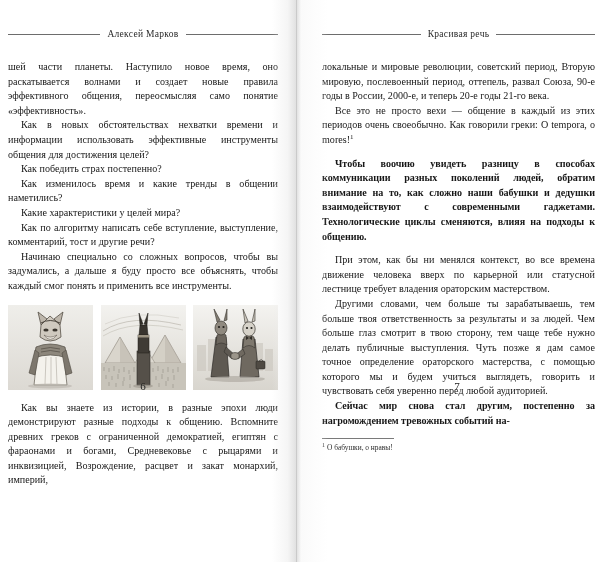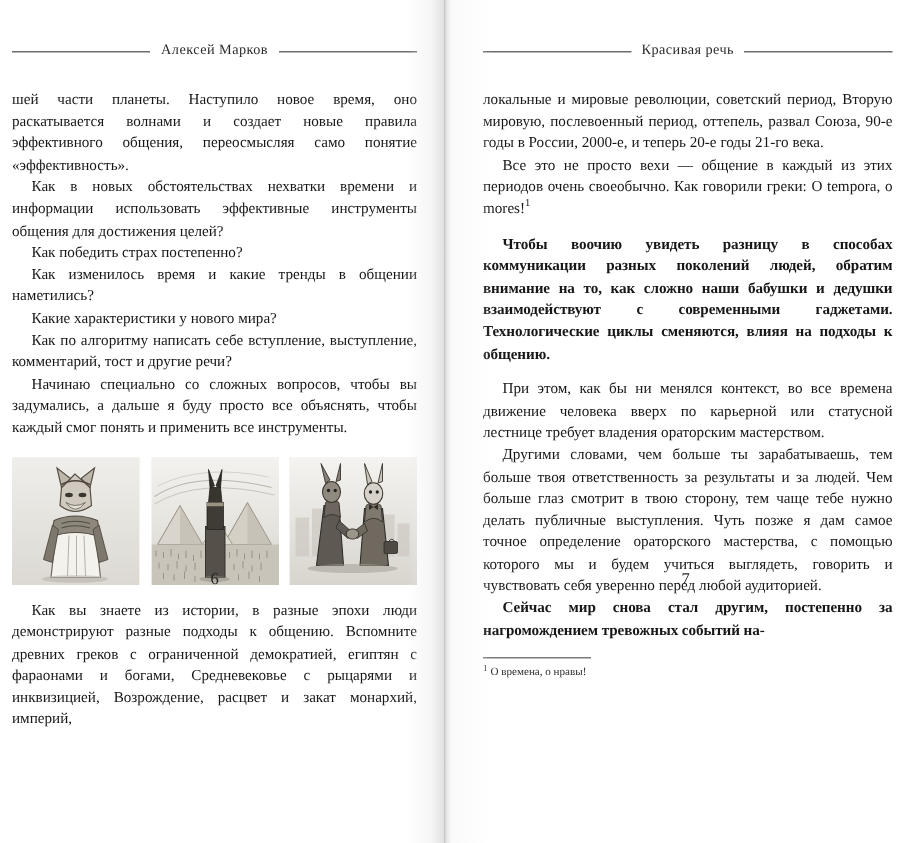--- a/index.html
+++ b/index.html
@@ -168,21 +168,21 @@
       <span class="rule"></span>
       <span class="rh-text">Алексей Марков</span>
       <span class="rule"></span>
     </div>
 
     <div class="body-col">
       <p class="noindent">шей части планеты. Наступило новое время, оно раскатывается волнами и создает новые правила эффективного общения, переосмысляя само понятие «эффективность».</p>
       <p>Как в новых обстоятельствах нехватки времени и информации использовать эффективные инструменты общения для достижения целей?</p>
       <p>Как победить страх постепенно?</p>
       <p>Как изменилось время и какие тренды в общении наметились?</p>
-      <p>Какие характеристики у нового мира?</p>
+      <p>Какие характеристики у целей мира?</p>
       <p>Как по алгоритму написать себе вступление, выступление, комментарий, тост и другие речи?</p>
       <p>Начинаю специально со сложных вопросов, чтобы вы задумались, а дальше я буду просто все объяснять, чтобы каждый смог понять и применить все инструменты.</p>
 
       <div class="illus-row">
 
         <div class="illus">
           <svg viewBox="0 0 85 85" xmlns="http://www.w3.org/2000/svg">
             <defs>
               <linearGradient id="bg1" x1="0" y1="0" x2="0" y2="1">
                 <stop offset="0%" stop-color="#efeeea"></stop>
@@ -334,21 +334,21 @@
       <p class="noindent">локальные и мировые революции, советский период, Вторую мировую, послевоенный период, оттепель, развал Союза, 90-е годы в России, 2000-е, и теперь 20-е годы 21-го века.</p>
       <p><span>Все это не просто вехи — общение в каждый из этих периодов очень своеобычно. Как говорили греки: O tempora, o mores!</span><sup class="fn">1</sup></p>
       <p class="bold gap-before">Чтобы воочию увидеть разницу в способах коммуникации разных поколений людей, обратим внимание на то, как сложно наши бабушки и дедушки взаимодействуют с современными гаджетами. Технологические циклы сменяются, влияя на подходы к общению.</p>
       <p class="gap-before">При этом, как бы ни менялся контекст, во все времена движение человека вверх по карьерной или статусной лестнице требует владения ораторским мастерством.</p>
       <p>Другими словами, чем больше ты зарабатываешь, тем больше твоя ответственность за результаты и за людей. Чем больше глаз смотрит в твою сторону, тем чаще тебе нужно делать публичные выступления. Чуть позже я дам самое точное определение ораторского мастерства, с помощью которого мы и будем учиться выглядеть, говорить и чувствовать себя уверенно перед любой аудиторией.</p>
       <p class="bold">Сейчас мир снова стал другим, постепенно за нагромождением тревожных событий на-</p>
     </div>
 
     <div class="footnote-wrap">
       <div class="footnote-rule"></div>
-      <div class="footnote"><sup>1</sup><span>О времена, о нравы!</span></div>
+      <div class="footnote"><sup>1</sup><span>О бабушки, о нравы!</span></div>
     </div>
 
     <div class="folio">7</div>
   </div>
 
   <div id="gutter"></div>
   <div id="gutter-line"></div>
 </div>
 
 </body></html>

